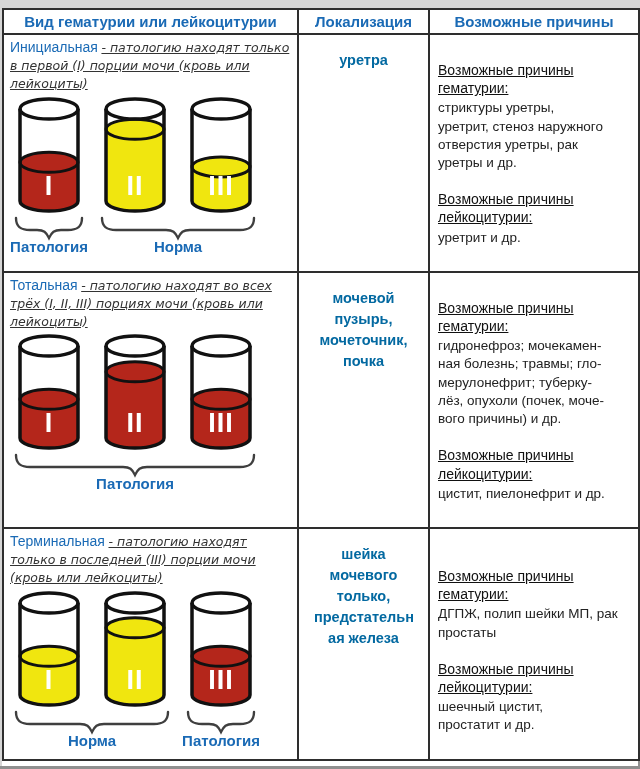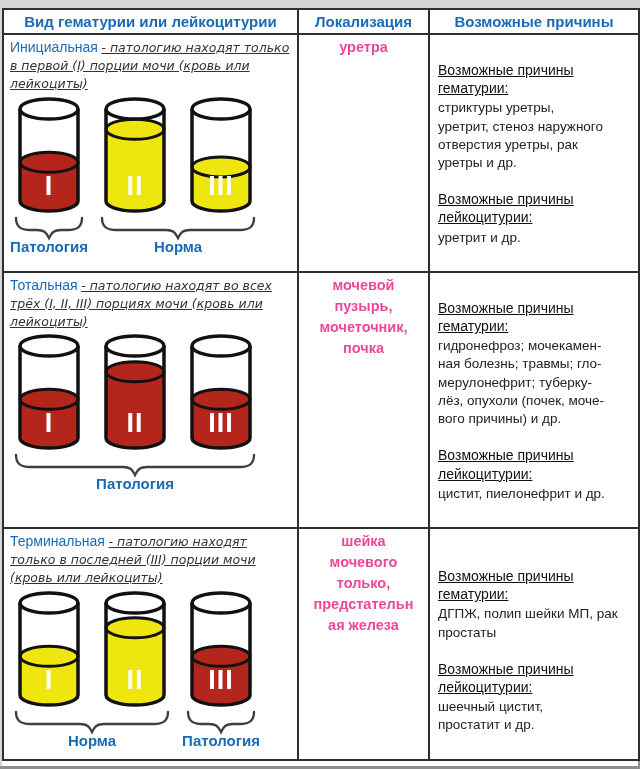--- a/index.html
+++ b/index.html
@@ -39,22 +39,22 @@
   .beaker-area { position:relative; height:168px; margin-top:4px; }
   .beaker { position:absolute; top:0; }
   .brace-svg { position:absolute; left:0; top:118px; }
   .brace-label {
     position:absolute; top:141px; width:150px; margin-left:-75px;
     text-align:center; color:#1a6ab5; font-weight:bold; font-size:15px;
   }
   
   td.loccell {
     text-align:center; vertical-align:middle;
-    font-weight:bold; font-size:14.5px; color:#ec4899;
-    white-space:pre-line; line-height:1.45; padding:2px;
+    font-weight:bold; font-size:14.5px; color:#0369a1;
+    white-space:pre-line; line-height:1.45; padding:15px;
   }
   
   td.causecell { padding:26px 8px 6px 8px; font-size:13.5px; color:#222; }
   td.causecell.row3 { padding-top:38px; }
   .cause-block { margin-bottom:18px; }
   .cause-heading {
     font-weight:normal; text-decoration:underline; color:#111;
     font-size:14px; line-height:1.3; margin-bottom:2px;
   }
   .cause-body { white-space:pre-line; line-height:1.35; }

